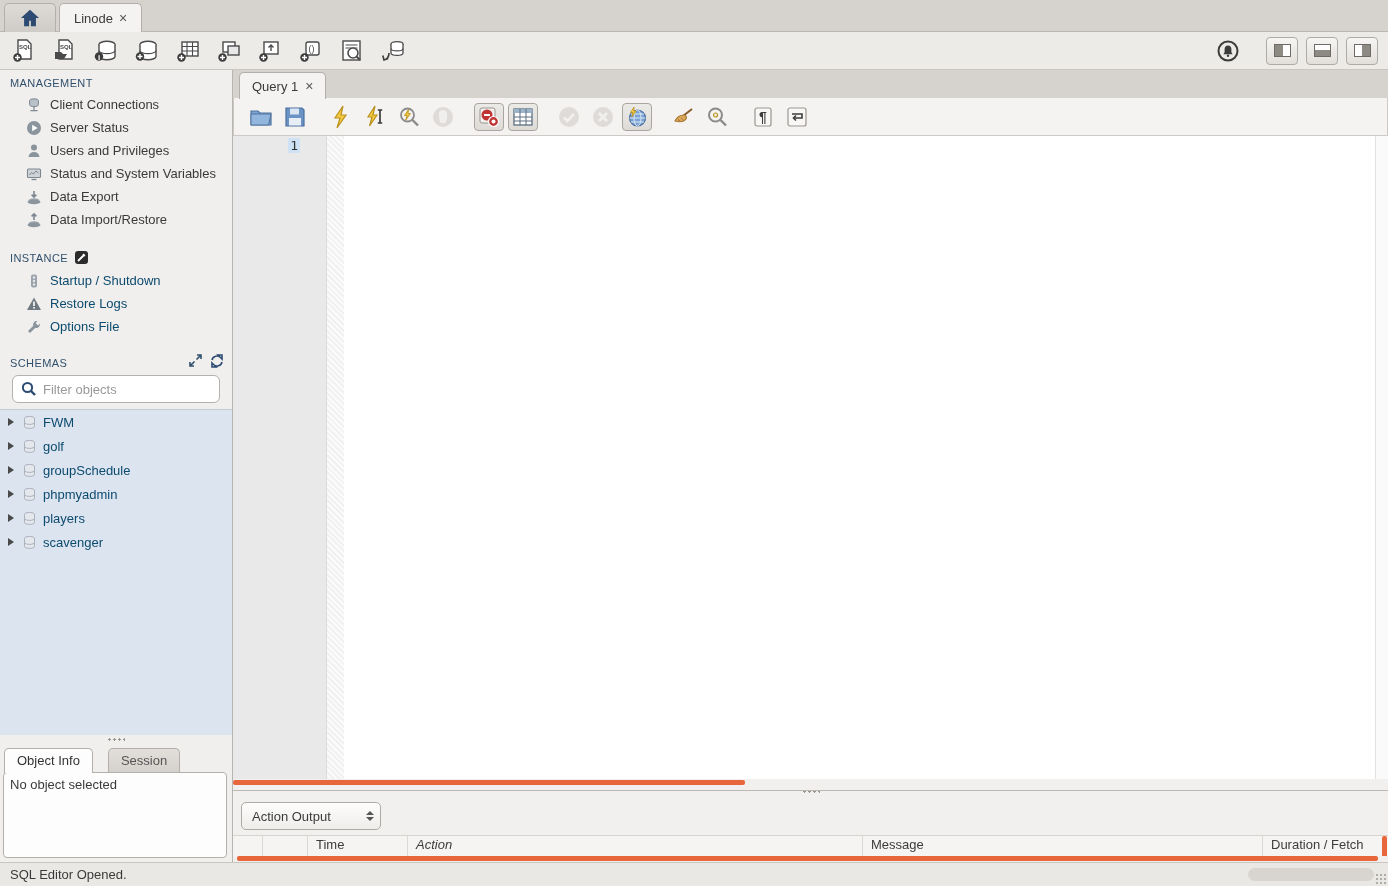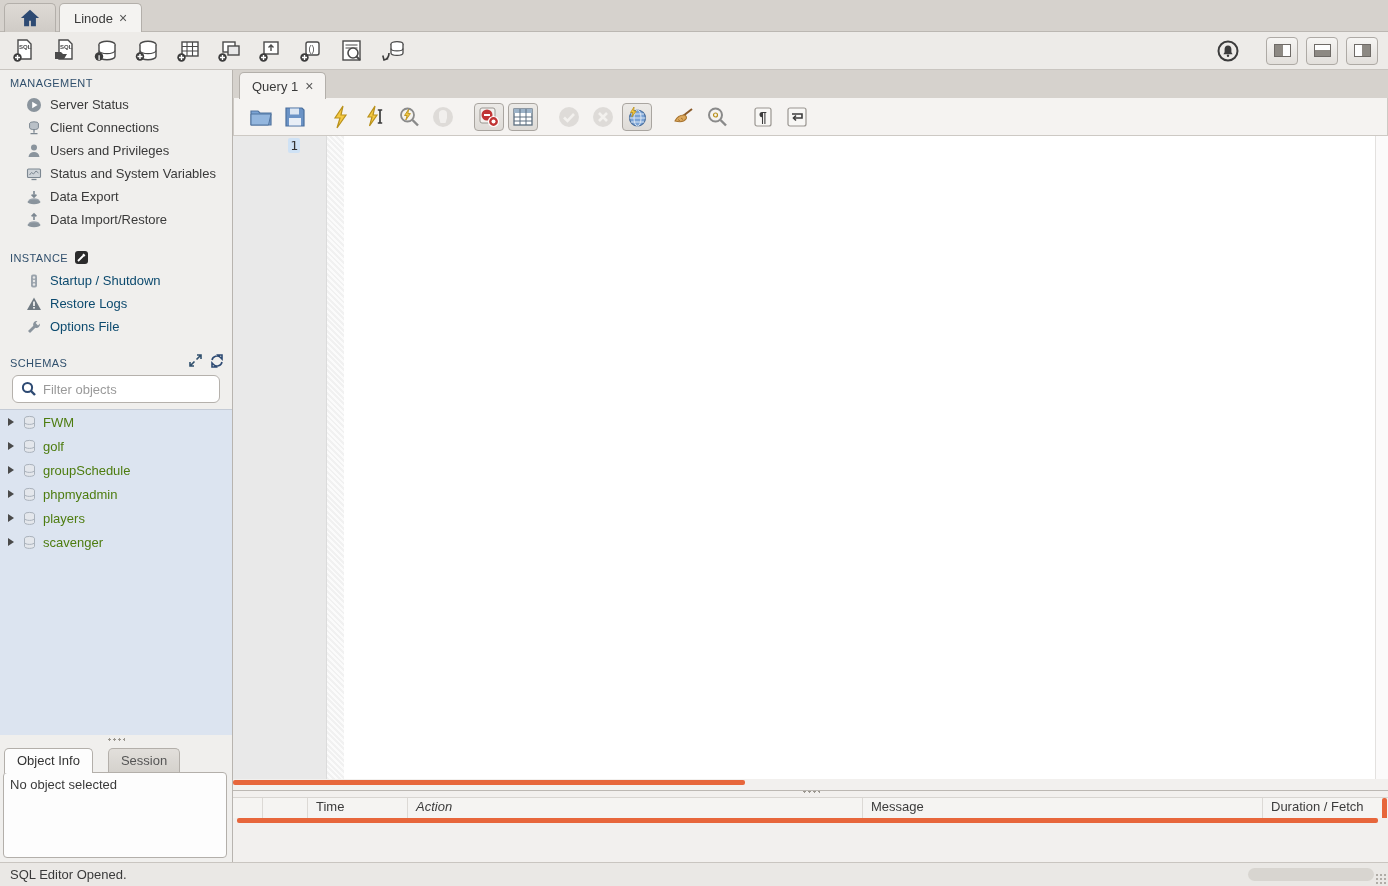--- a/index.html
+++ b/index.html
@@ -51,21 +51,21 @@
     border:1px solid #b5b1ac; border-radius:6px; padding:0 8px; }
   .filter-box input { border:none; outline:none; flex:1; font-size:13px; color:#444;
     font-family:"Liberation Sans","DejaVu Sans",sans-serif; background:transparent; }
   .filter-box input::placeholder { color:#9a9a9a; }
 
   .schema-tree { flex:1; background:#dce4f0; border-top:1px solid #c4cbd6; overflow:hidden; }
   .tree-row { display:flex; align-items:center; height:24px; padding-left:6px; gap:6px; cursor:pointer; }
   .tw { width:10px; display:flex; justify-content:center; }
   .tri { width:0; height:0; border-left:6px solid #4a4a4a; border-top:4px solid transparent;
     border-bottom:4px solid transparent; }
-  .tree-label { color:#4d7c0f; }
+  .tree-label { color:#0c4a6e; }
 
   .side-splitter { height:9px; display:flex; align-items:center; justify-content:center; }
   .gripdots { width:18px; height:3px;
     background:radial-gradient(circle,#9a968f 1px,transparent 1.3px); background-size:5px 3px; }
 
   .info-tabs { display:flex; align-items:flex-end; padding-left:4px; height:28px;gap:13px; }
   .info-tab { padding:4px 12px 5px 12px; border:1px solid #b3afaa; border-bottom:none;
     border-radius:5px 5px 0 0; background:linear-gradient(#e2dfdb,#d4d1cc); margin-right:2px;
     font-size:13px; color:#555; position:relative; top:1px; cursor:pointer; }
   .info-tab.active { background:#fdfdfd; color:#333; z-index:2; }
@@ -262,35 +262,35 @@
 
   <div class="sidebar">
 
     <div class="side-section-title">
       <span>MANAGEMENT</span>
     </div>
 
     <div class="side-item">
       <span>
           <svg width="16" height="16" viewBox="0 0 16 16">
-            <circle cx="8" cy="8" r="7" fill="#8a949d"></circle>
-            <path d="M6.2 4.8v6.4L11.6 8z" fill="#fff"></path>
-          </svg>
-        </span>
-      <span class="lbl">Server Status</span>
-    </div>
-    <div class="side-item">
-      <span>
-          <svg width="16" height="16" viewBox="0 0 16 16">
             <ellipse cx="8" cy="3.6" rx="4.4" ry="1.8" fill="#b9c0c7" stroke="#7c8791" stroke-width="1"></ellipse>
             <path d="M3.6 3.6v4.2c0 1 2 1.8 4.4 1.8s4.4-.8 4.4-1.8V3.6" fill="#b9c0c7" stroke="#7c8791" stroke-width="1"></path>
             <path d="M8 9.8v3M4.5 13.6h7" stroke="#7c8791" stroke-width="1.3"></path>
           </svg>
         </span>
       <span class="lbl">Client Connections</span>
+    </div>
+    <div class="side-item">
+      <span>
+          <svg width="16" height="16" viewBox="0 0 16 16">
+            <circle cx="8" cy="8" r="7" fill="#8a949d"></circle>
+            <path d="M6.2 4.8v6.4L11.6 8z" fill="#fff"></path>
+          </svg>
+        </span>
+      <span class="lbl">Server Status</span>
     </div>
     <div class="side-item">
       <span>
           <svg width="16" height="16" viewBox="0 0 16 16">
             <circle cx="8" cy="4.6" r="3" fill="#8a949d"></circle>
             <path d="M2.5 14c.4-3.4 2.6-5 5.5-5s5.1 1.6 5.5 5z" fill="#8a949d"></path>
           </svg>
         </span>
       <span class="lbl">Users and Privileges</span>
     </div>
@@ -625,20 +625,29 @@
     </div>
     <div class="editor-hscroll">
       <div class="thumb"></div>
     </div>
 
     <div class="h-splitter">
         <div class="gripdots"></div>
       </div>
 
     <div class="output-panel">
+      <div class="output-top">
+        <div class="view-select">
+          <span class="vlabel">Action Output</span>
+          <span class="spin">
+              <i class="up"></i>
+              <i class="dn"></i>
+            </span>
+        </div>
+      </div>
       <div class="output-grid">
         <div class="grid-header">
           <div class="gcol gc0"></div>
           <div class="gcol gc1"></div>
           <div class="gcol gc2">Time</div>
           <div class="gcol gc3">Action</div>
           <div class="gcol gc4">Message</div>
           <div class="gcol gc5">Duration / Fetch</div>
         </div>
         <div class="grid-vscroll"></div>

